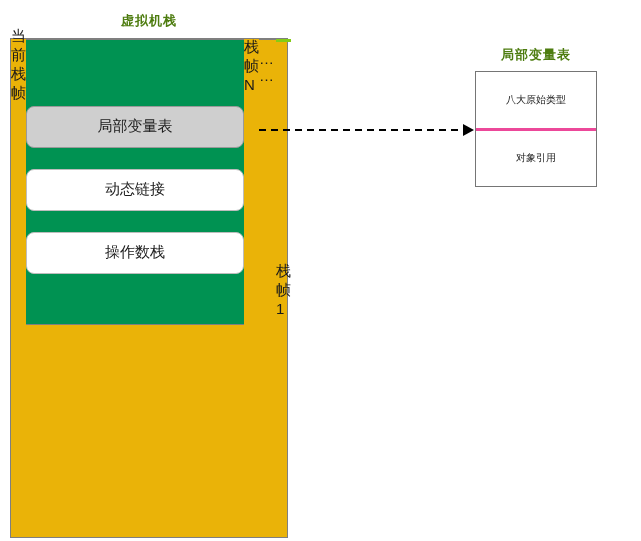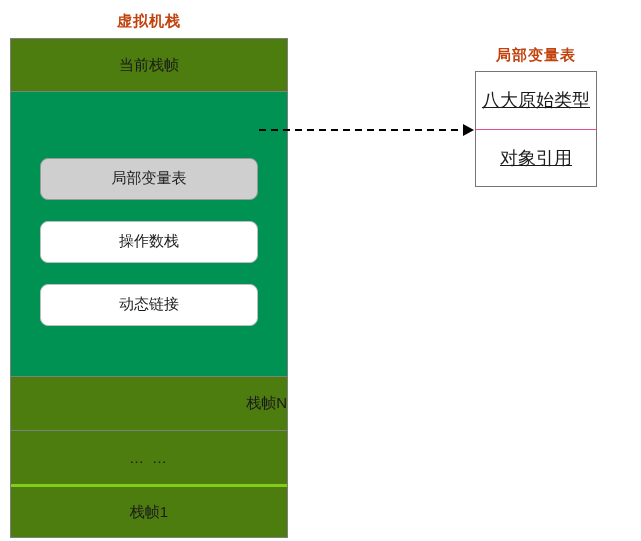--- a/index.html
+++ b/index.html
@@ -13,37 +13,37 @@
     width: 641px;
     height: 541px;
     background: #ffffff;
     overflow: hidden;
   }
 
   
   .green-title {
     position: absolute;
     text-align: center;
-    font-size: 15px;
+    font-size: 13px;
     font-weight: bold;
-    color: #c2410c;
+    color: #4d7c0f;
     letter-spacing: 1px;
   }
   .vm-title  { left: 10px; top: 12px; width: 278px; }
   .lvt-title { left: 465px; top: 46px; width: 142px; }
 
   
   .vm-box {
     position: absolute;
     left: 10px; top: 38px;
     width: 278px; height: 500px;
     border: 1px solid #7f7f7f;
-    background: #4d7c0f;
+    background: #eab308;
     display: flex;
-    flex-direction: column;
+    flex-direction: row;
   }
   .section {
     display: flex;
     align-items: center;
     justify-content: center;
     font-size: 15px;
   }
   .sec-current { height: 52px; }
   .sec-green {
     height: 286px;
@@ -92,42 +92,41 @@
     border: 1px solid #757575;
     background: #ffffff;
     display: flex;
     flex-direction: column;
   }
   .lvt-row {
     flex: 1;
     display: flex;
     align-items: center;
     justify-content: center;
-    font-size: 18px;
-    text-decoration: underline;
+    font-size: 10px;
   }
-  .lvt-row + .lvt-row { border-top: 1px solid #ec4899; }
+  .lvt-row + .lvt-row { border-top: 3px solid #ec4899; }
 </style>
 </head>
 <body>
 
 <div class="canvas">
 
   <div class="green-title vm-title">虚拟机栈</div>
 
   <div class="vm-box">
 
     <div class="section sec-current">
       <span>当前栈帧</span>
     </div>
 
     <div class="section sec-green">
       <div class="inner-box gray">局部变量表</div>
+      <div class="inner-box">动态链接</div>
       <div class="inner-box">操作数栈</div>
-      <div class="inner-box">动态链接</div>
     </div>
 
     <div class="section sec-frame-n">
       <span>栈帧N</span>
     </div>
 
     <div class="section sec-ellipsis">
       <span>… …</span>
     </div>
 

